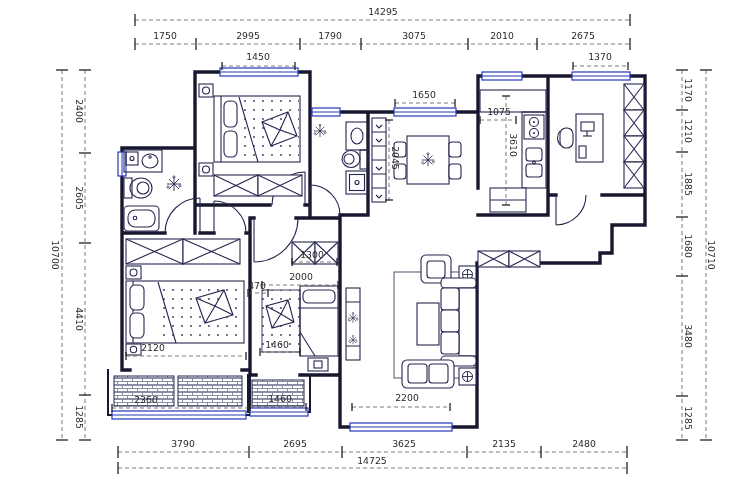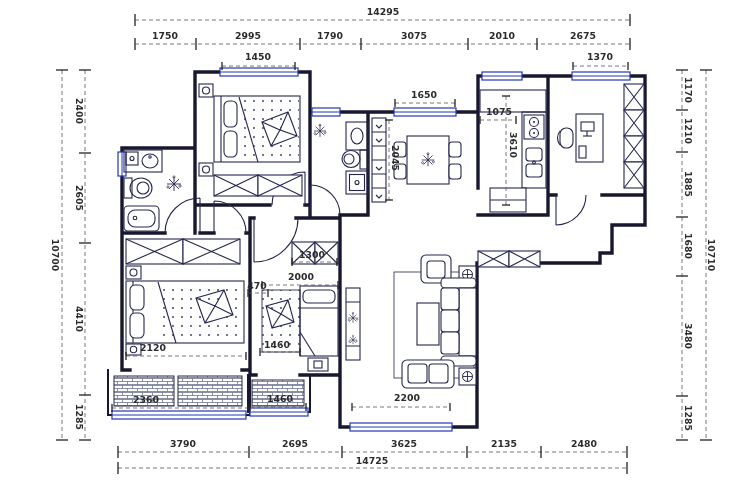--- a/index.html
+++ b/index.html
@@ -1,17 +1,17 @@
 <!DOCTYPE html>
 <html><head>
 <meta charset="utf-8">
 <style>
   html,body{margin:0;padding:0;background:#ffffff;}
   #stage{position:relative;width:740px;height:500px;background:#ffffff;overflow:hidden;
-         font-family:"DejaVu Sans",sans-serif;font-weight:bold;}
+         font-family:"DejaVu Sans",sans-serif;}
   svg{display:block;}
   .wall{stroke:#17172f;stroke-width:3.4;fill:none;stroke-linecap:square;}
   .wall-thin{stroke:#17172f;stroke-width:2;fill:none;stroke-linecap:square;}
   .furn{stroke:#26264f;stroke-width:1.1;fill:none;}
   .furnf{stroke:#26264f;stroke-width:1.1;fill:#ffffff;}
   .accent{stroke:#2336b8;stroke-width:1.2;fill:#ffffff;}
   .accline{stroke:#2336b8;stroke-width:1;fill:none;}
   .dim-line{stroke:#555555;stroke-width:0.8;fill:none;stroke-dasharray:4 3;}
   .dim-tick{stroke:#222222;stroke-width:1.3;}
   .dim-text{font-family:"DejaVu Sans",sans-serif;font-size:9.3px;fill:#2b2b2b;}

